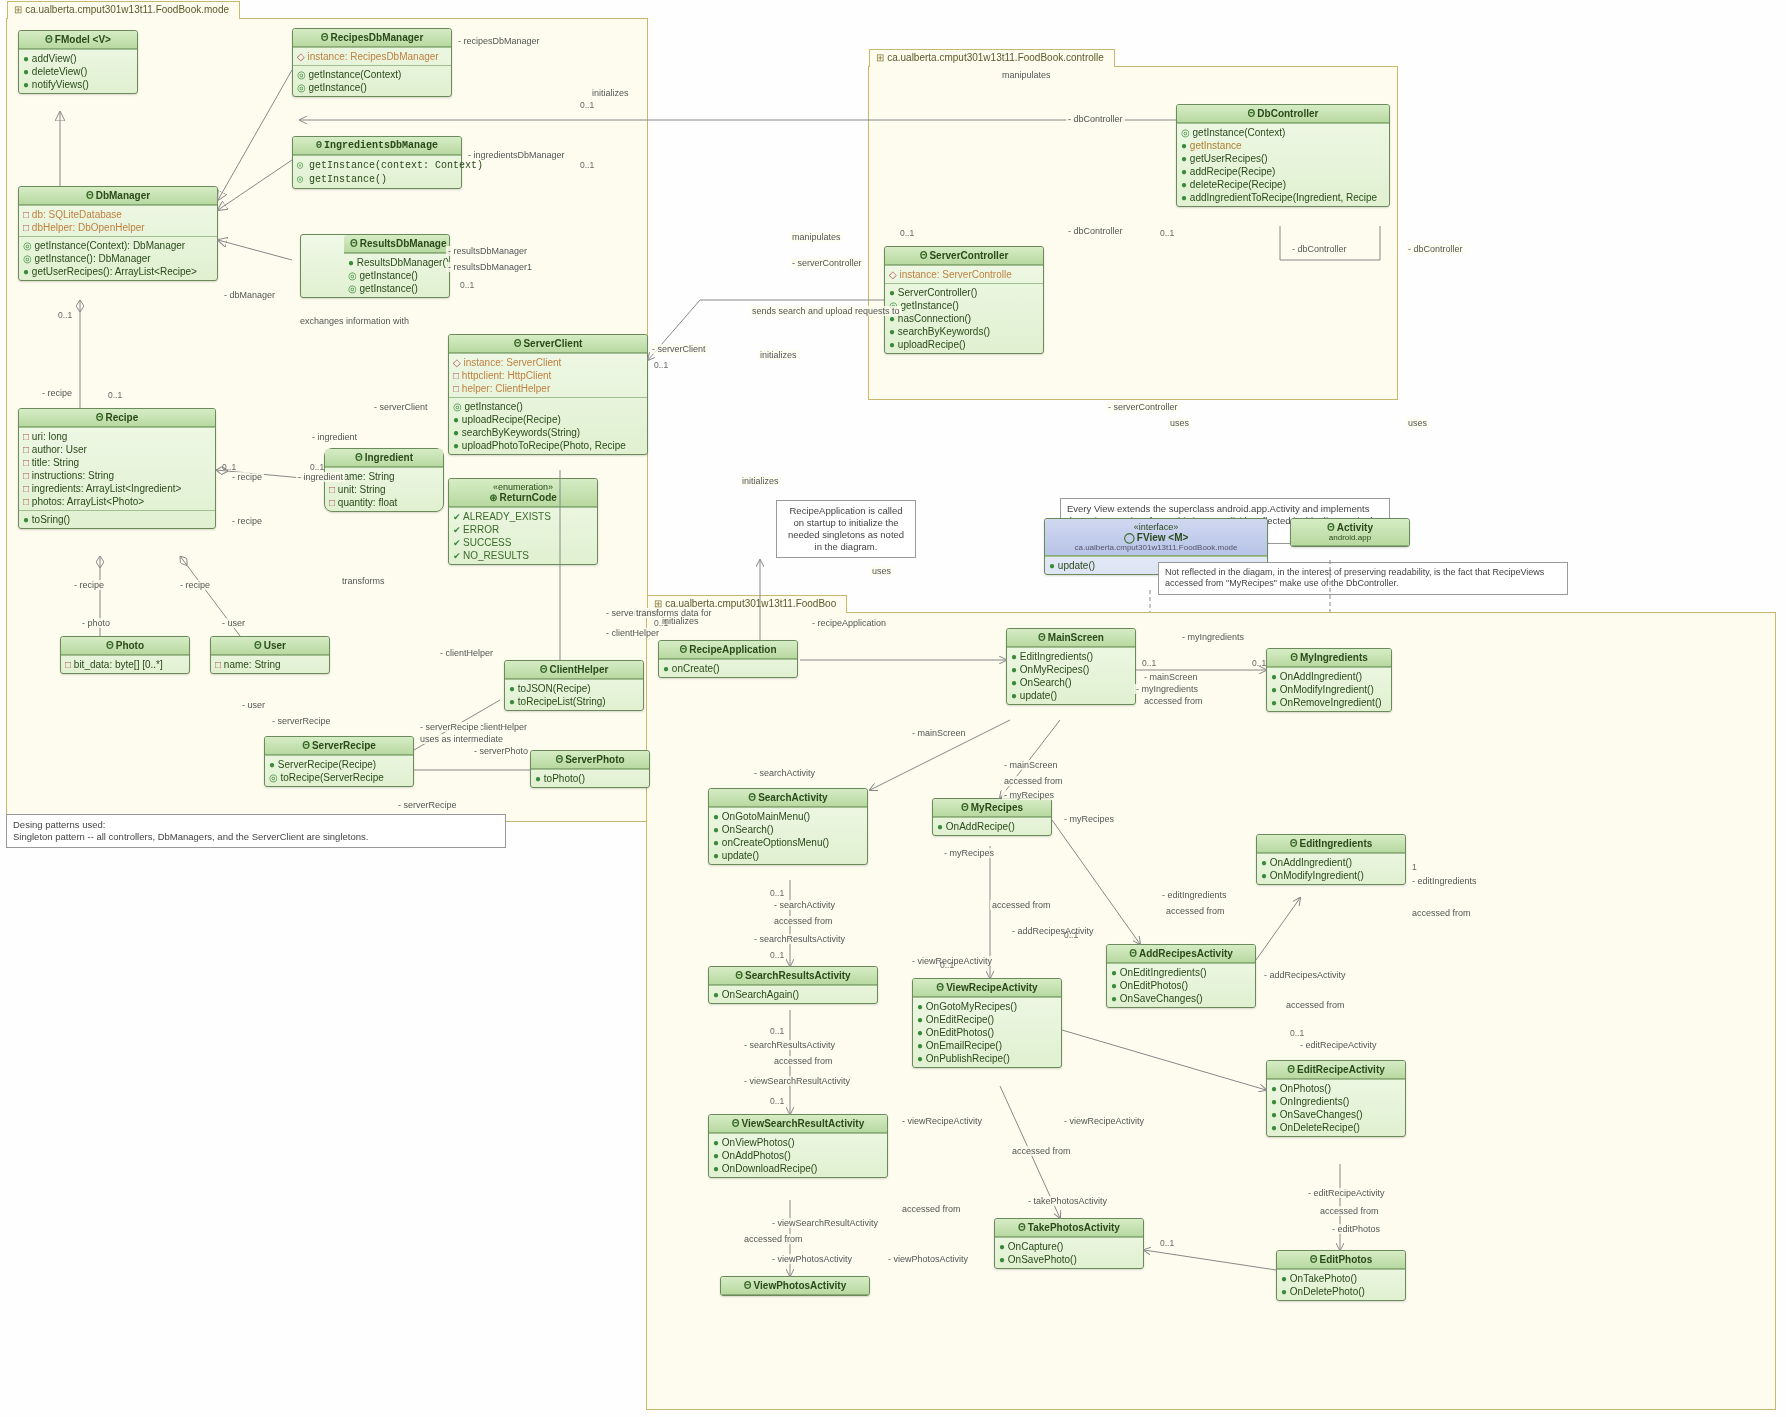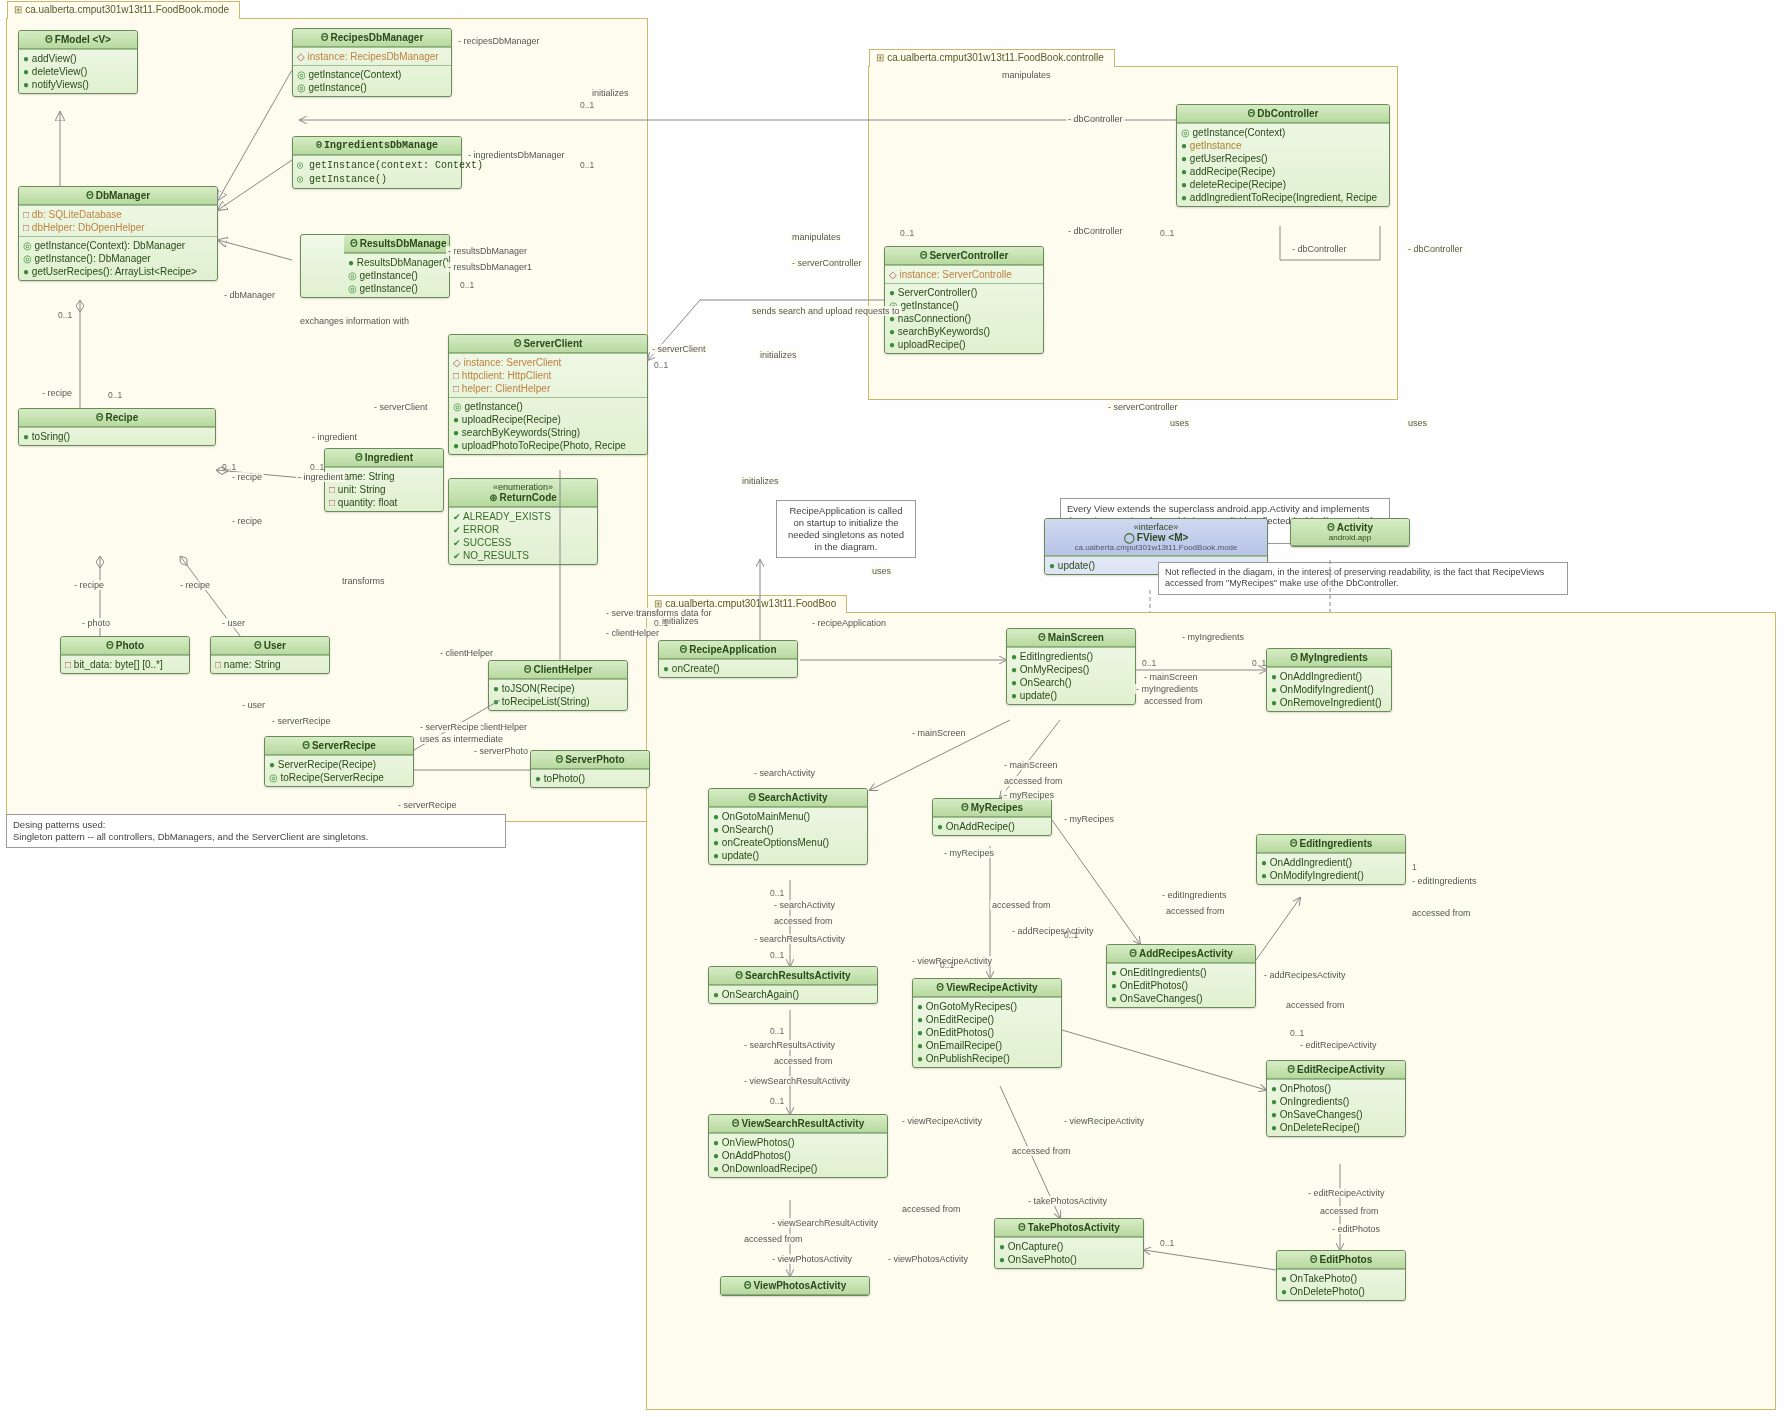--- a/index.html
+++ b/index.html
@@ -176,25 +176,33 @@
   <div class="section">
     <div class="op">ResultsDbManager()</div>
     <div class="op static">getInstance()</div>
     <div class="op static">getInstance()</div>
   </div>
 </div>
 
 <div class="class-box" style="left:18px; top:408px; width:198px;">
   <div class="class-head"><span class="ico">Θ</span><span>Recipe</span></div>
   <div class="section">
+    <div class="attr">uri: long</div>
+    <div class="attr">author: User</div>
+    <div class="attr">title: String</div>
+    <div class="attr">instructions: String</div>
+    <div class="attr">ingredients: ArrayList&lt;Ingredient&gt;</div>
+    <div class="attr">photos: ArrayList&lt;Photo&gt;</div>
+  </div>
+  <div class="section">
     <div class="op">toSring()</div>
   </div>
 </div>
 
-<div class="class-box" style="left:324px; top:448px; width:110px;">
+<div class="class-box" style="left:324px; top:448px; width:110px;border-radius:8px;">
   <div class="class-head"><span class="ico">Θ</span><span>Ingredient</span></div>
   <div class="section">
     <div class="attr">name: String</div>
     <div class="attr">unit: String</div>
     <div class="attr">quantity: float</div>
   </div>
 </div>
 
 <div class="class-box" style="left:448px; top:334px; width:200px;">
   <div class="class-head"><span class="ico">Θ</span><span>ServerClient</span></div>
@@ -231,21 +239,21 @@
   </div>
 </div>
 
 <div class="class-box" style="left:210px; top:636px; width:100px;">
   <div class="class-head"><span class="ico">Θ</span><span>User</span></div>
   <div class="section">
     <div class="attr">name: String</div>
   </div>
 </div>
 
-<div class="class-box" style="left:488px; top:660px; width:140px;">
+<div class="class-box" style="left:504px; top:660px; width:140px;">
   <div class="class-head"><span class="ico">Θ</span><span>ClientHelper</span></div>
   <div class="section">
     <div class="op">toJSON(Recipe)</div>
     <div class="op">toRecipeList(String)</div>
   </div>
 </div>
 
 <div class="class-box" style="left:264px; top:736px; width:150px;">
   <div class="class-head"><span class="ico">Θ</span><span>ServerRecipe</span></div>
   <div class="section">

